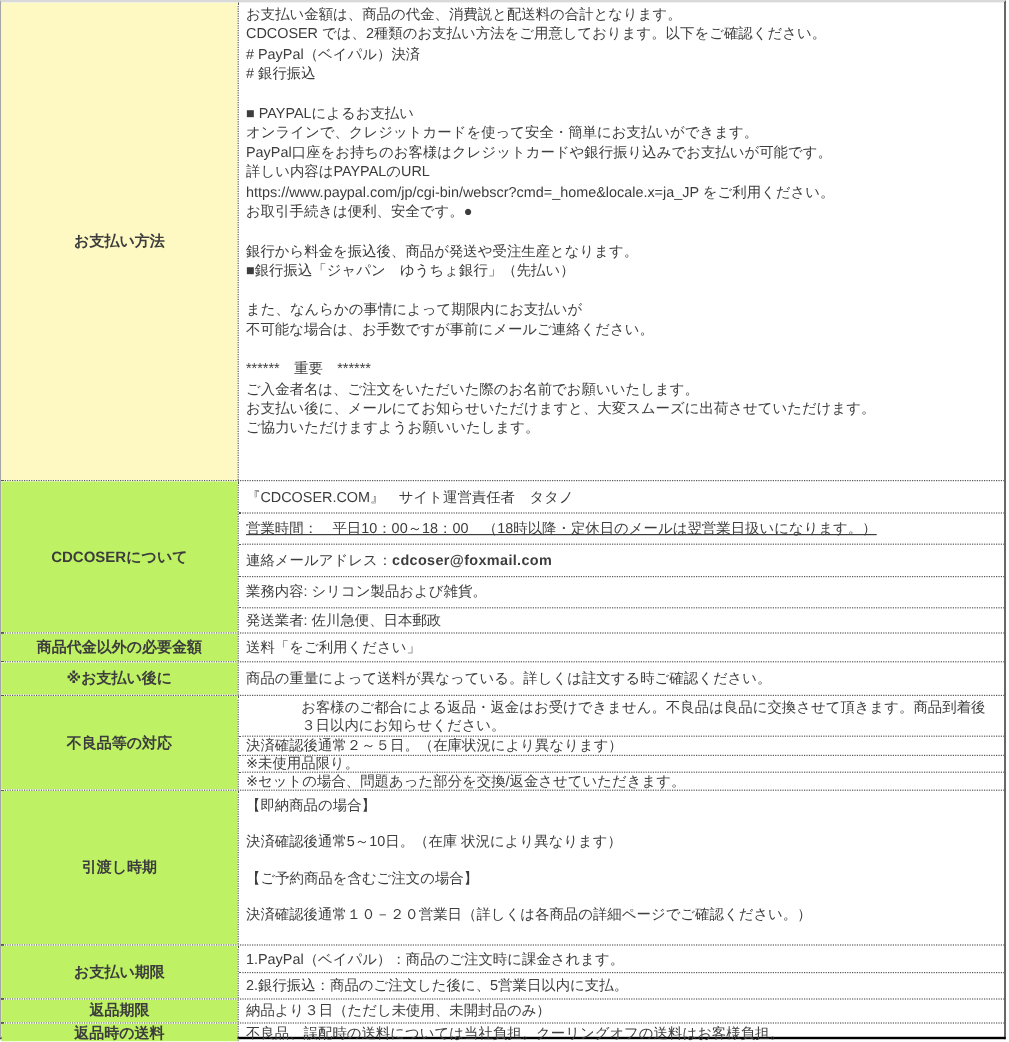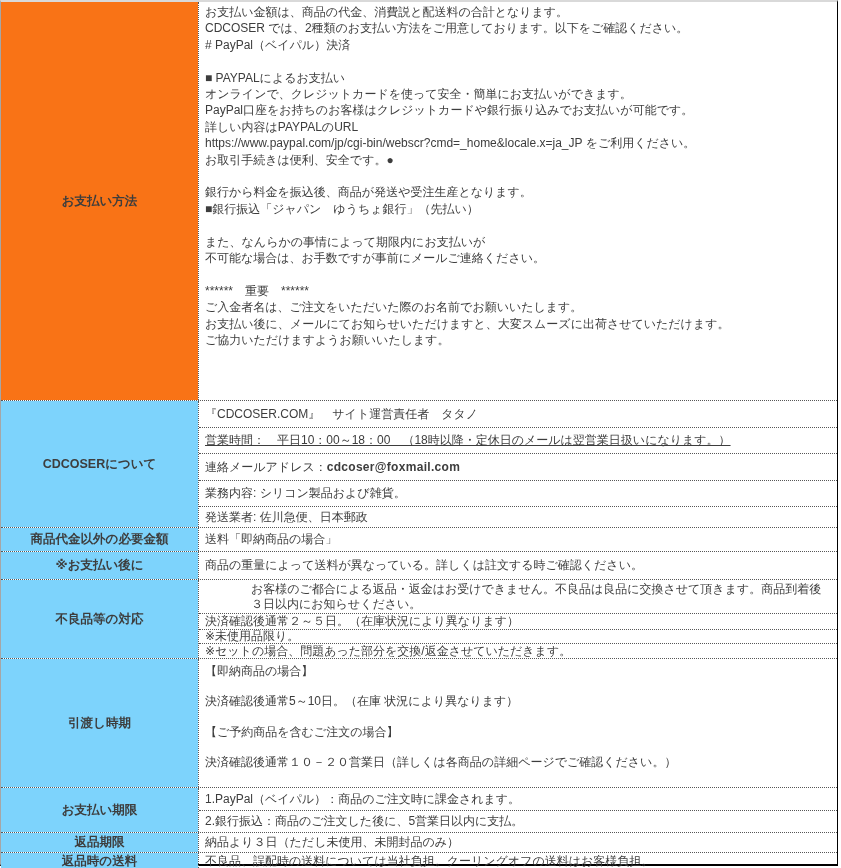--- a/index.html
+++ b/index.html
@@ -13,23 +13,23 @@
     border-bottom:2px solid #000;
     display:flex;flex-direction:column;
     font-size:12px;
   }
   .section{display:flex;box-sizing:border-box;border-top:1px dotted #575757;flex:0 0 auto;overflow:hidden;}
   .section:first-child{border-top:none;}
   .left-cell{
     width:197px;flex:0 0 197px;box-sizing:border-box;
     display:flex;align-items:center;justify-content:center;
     font-weight:bold;font-size:12.5px;text-align:center;
-    background:#7dd3fc;padding:0 4px;
+    background:#bef264;padding:0 4px;
   }
-  .sec-payment-method .left-cell{background:#f97316;}
+  .sec-payment-method .left-cell{background:#fef9c3;}
   .right-cell{flex:1 1 auto;box-sizing:border-box;border-left:1px dotted #575757;display:flex;flex-direction:column;overflow:hidden;}
   .subrow{
     flex:1 1 auto;box-sizing:border-box;display:flex;align-items:center;
     border-top:1px dotted #575757;padding:0 4px 0 6px;line-height:15px;overflow:hidden;
   }
   .subrow:first-child{border-top:none;}
   .subrow .bold{font-weight:bold;letter-spacing:0.3px;}
   .lineblock{flex:1 1 auto;box-sizing:border-box;display:block;padding:2px 4px 0 6px;overflow:hidden;}
   .line{min-height:16.4px;line-height:16.4px;white-space:normal;}
   
@@ -58,20 +58,21 @@
 
 <div class="page">
   <div class="shop-table">
       <div class="section sec-payment-method">
         <div class="left-cell">お支払い方法</div>
         <div class="right-cell">
           <div class="lineblock">
             <div class="line">お支払い金額は、商品の代金、消費説と配送料の合計となります。</div>
             <div class="line">CDCOSER では、2種類のお支払い方法をご用意しております。以下をご確認ください。</div>
             <div class="line"># PayPal（ベイパル）決済</div>
+            <div class="line"># 銀行振込</div>
             <div class="line"></div>
             <div class="line">■ PAYPALによるお支払い</div>
             <div class="line">オンラインで、クレジットカードを使って安全・簡単にお支払いができます。</div>
             <div class="line">PayPal口座をお持ちのお客様はクレジットカードや銀行振り込みでお支払いが可能です。</div>
             <div class="line">詳しい内容はPAYPALのURL</div>
             <div class="line">https://www.paypal.com/jp/cgi-bin/webscr?cmd=_home&amp;locale.x=ja_JP をご利用ください。</div>
             <div class="line">お取引手続きは便利、安全です。●</div>
             <div class="line"></div>
             <div class="line">銀行から料金を振込後、商品が発送や受注生産となります。</div>
             <div class="line">■銀行振込「ジャパン　ゆうちょ銀行」（先払い）</div>
@@ -103,21 +104,21 @@
           </div>
           <div class="subrow">
             <span>発送業者: 佐川急便、日本郵政</span>
           </div>
         </div>
       </div>
       <div class="section sec-extra-fees">
         <div class="left-cell">商品代金以外の必要金額</div>
         <div class="right-cell">
           <div class="subrow">
-            <span>送料「即納商品の場合」</span>
+            <span>送料「をご利用ください」</span>
           </div>
         </div>
       </div>
       <div class="section sec-shipping-fee-note">
         <div class="left-cell">※お支払い後に</div>
         <div class="right-cell">
           <div class="subrow">
             <span>商品の重量によって送料が異なっている。詳しくは註文する時ご確認ください。</span>
           </div>
         </div>

